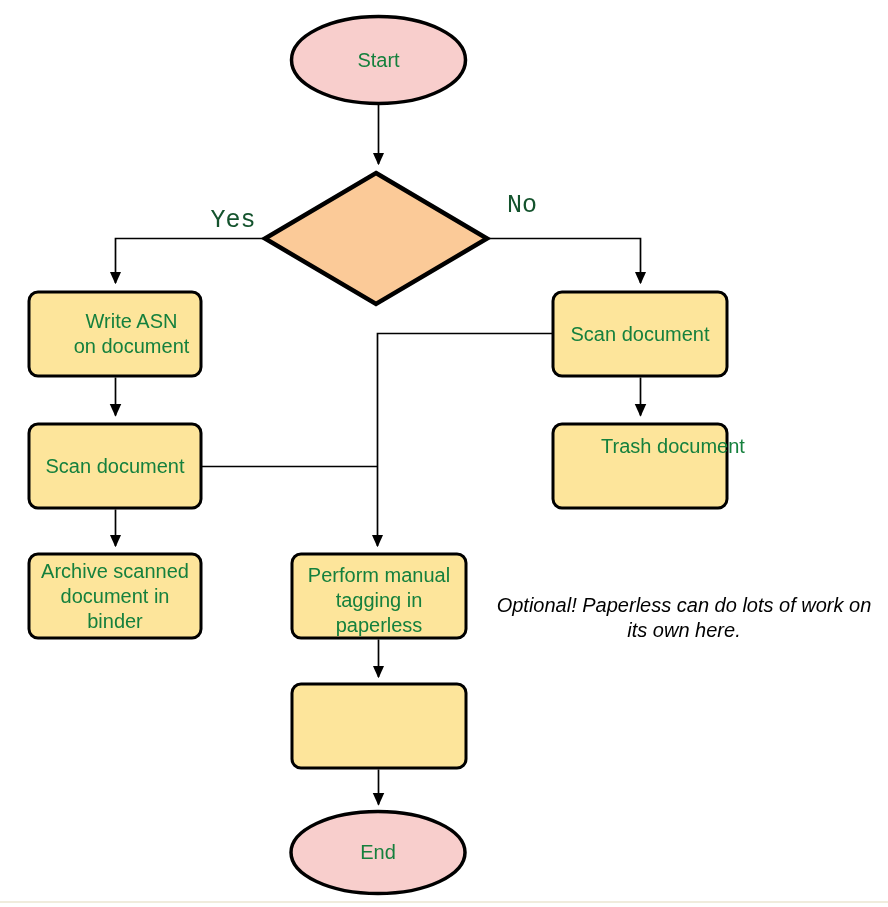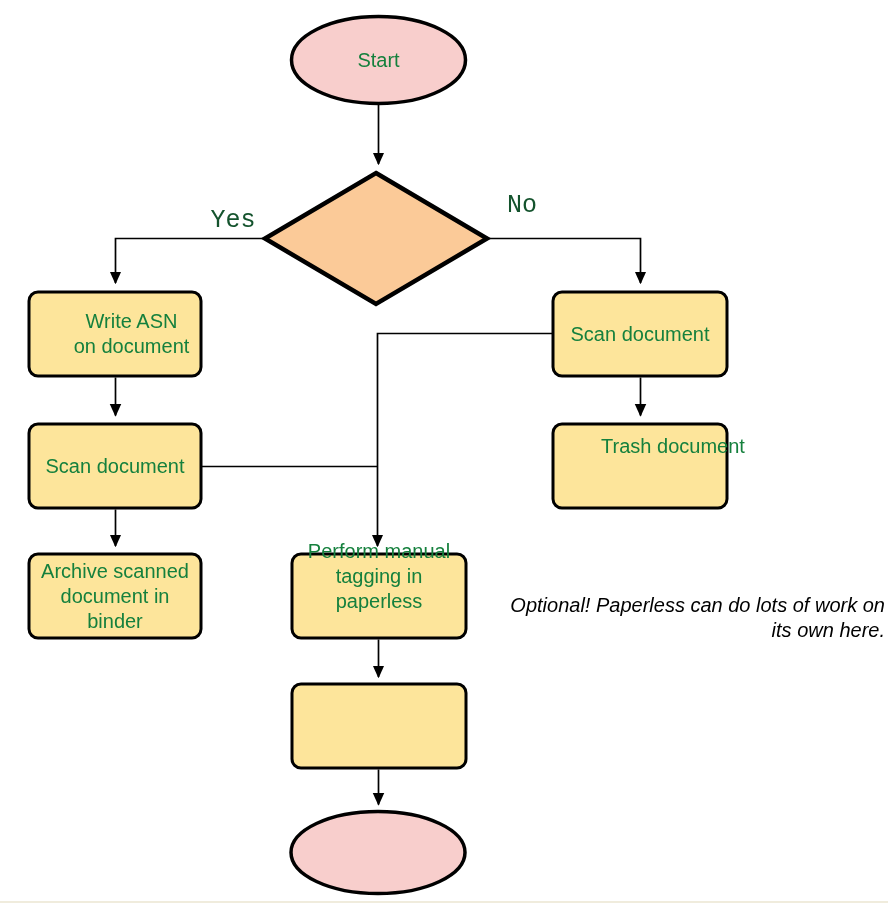--- a/index.html
+++ b/index.html
@@ -42,21 +42,21 @@
     text-align: center;
     color: #14532d;
     font-family: Liberation Mono, monospace;
   }
   .annotation {
     position: absolute;
     font-size: 20px;
     line-height: 25px;
     font-style: italic;
     white-space: pre-line;
-    text-align: right;
+    text-align: center;
     color: #000000;
   }
   .bottom-divider {
     position: absolute;
     left: 0;
     top: 901px;
     width: 888px;
     height: 2px;
     background: #f0ecdd;
   }
@@ -114,25 +114,26 @@
   <div class="node-label" style="left:29px; top:424px; width:172px; height:84px;">Scan document</div>
 
   <div class="node-label" style="left:29px; top:554px; width:172px; height:84px;">Archive scanned
 document in
 binder</div>
 
   <div class="node-label" style="left:553px; top:292px; width:174px; height:84px;">Scan document</div>
 
   <div class="node-label" style="left:553px; top:404px; width:174px; height:84px;margin-left:33px;">Trash document</div>
 
-  <div class="node-label" style="left:292px; top:538px; width:174px; height:76px;">Perform manual
+  <div class="node-label" style="left:292px; top:562px; width:174px; height:76px;">Perform manual
 tagging in
 paperless</div>
 
 
+  <div class="node-label" style="left:291px; top:812px; width:174px; height:81px;">End</div>
 
   <div class="edge-label" style="left:206px; top:209px; width:54px;">Yes</div>
 
   <div class="edge-label" style="left:495px; top:194px; width:54px;">No</div>
 
   <div class="annotation" style="left:483px; top:593px; width:402px;">Optional! Paperless can do lots of work on
 its own here.</div>
 
   <div class="bottom-divider"></div>
 

